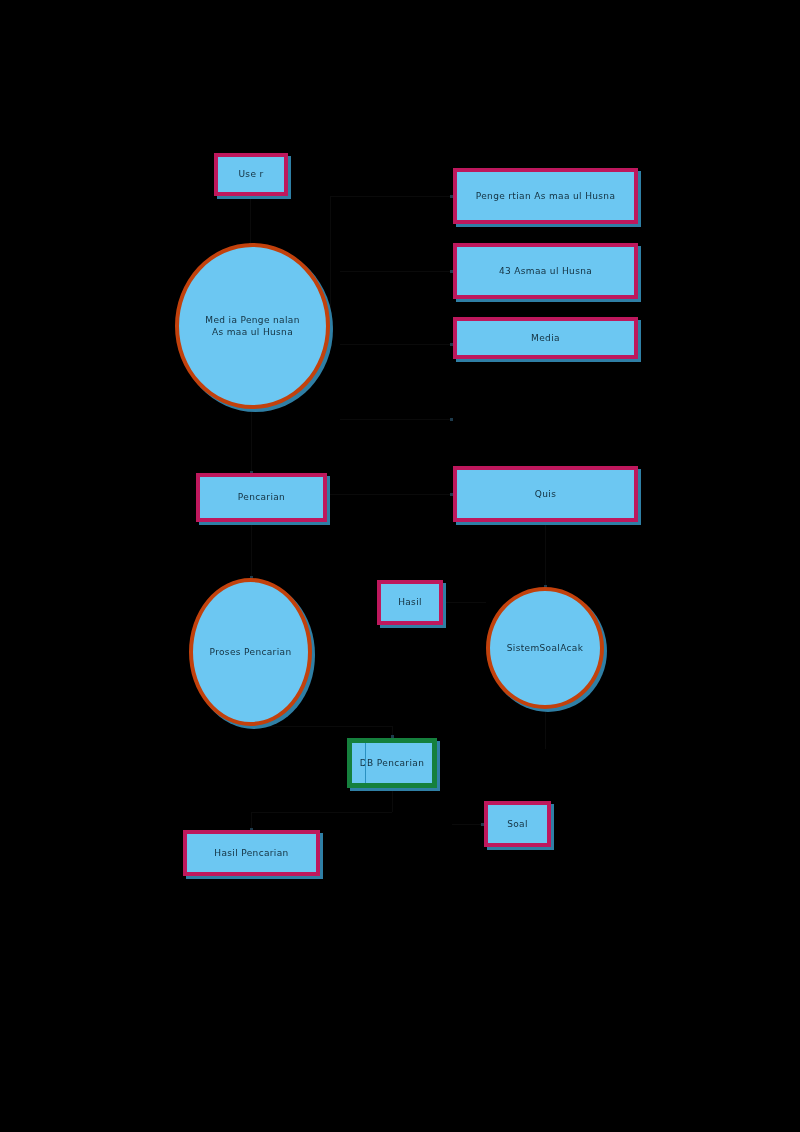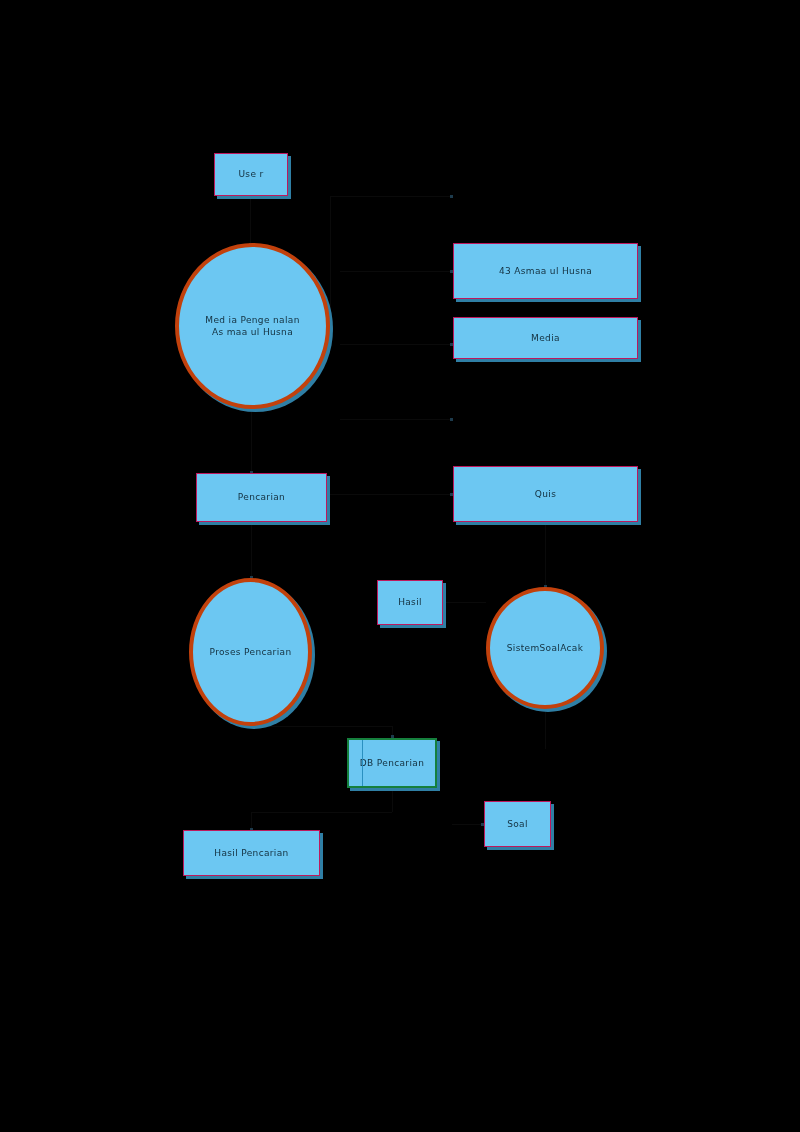--- a/index.html
+++ b/index.html
@@ -25,35 +25,35 @@
     justify-content: center;
     text-align: center;
     color: #13303f;
     font-size: 9px;
     letter-spacing: 0.35px;
     line-height: 1.35;
   }
 
   .box {
     background: #6cc7f2;
-    border: 1px solid #be185d;
+    border: 4px solid #be185d;
     box-shadow: 3px 3px 0 0 #2f7fa5;
   }
 
   .ellipse {
     background: #6cc7f2;
     border: 4px solid #c2410c;
     border-radius: 50%;
     box-shadow: 3px 3px 0 0 #2f7fa5;
   }
 
   
   .db {
     background: #6cc7f2;
-    border: 2px solid #15803d;
+    border: 5px solid #15803d;
     box-shadow: 3px 3px 0 0 #2f7fa5;
     justify-content: center;
   }
   .db::before {
     content: "";
     position: absolute;
     left: 13px;
     top: 0;
     bottom: 0;
     width: 1px;
@@ -141,20 +141,23 @@
 
   <div class="node ellipse" style="left:175px; top:243px; width:155px; height:166px;">
     <span class="label">Med ia Penge nalan
 As maa ul Husna</span>
   </div>
 
   <div class="node box" style="left:186px; top:473px; width:131px; height:49px;margin-left:10px;">
     <span class="label">Pencarian</span>
   </div>
 
+  <div class="node box" style="left:453px; top:168px; width:185px; height:56px;">
+    <span class="label">Penge rtian As maa ul Husna</span>
+  </div>
 
   <div class="node box" style="left:453px; top:243px; width:185px; height:56px;">
     <span class="label">43 Asmaa ul Husna</span>
   </div>
 
   <div class="node box" style="left:453px; top:317px; width:185px; height:42px;">
     <span class="label">Media</span>
   </div>
 
 

